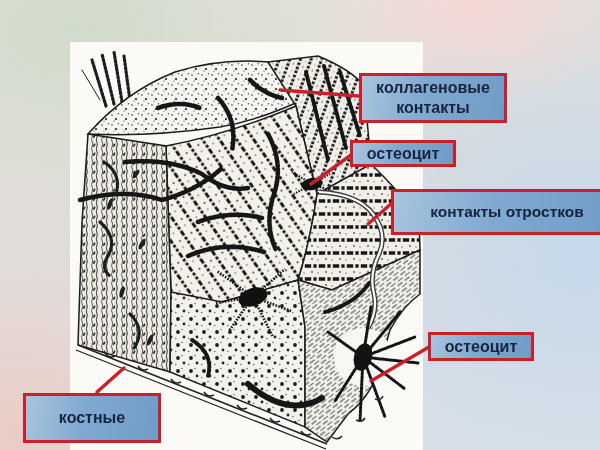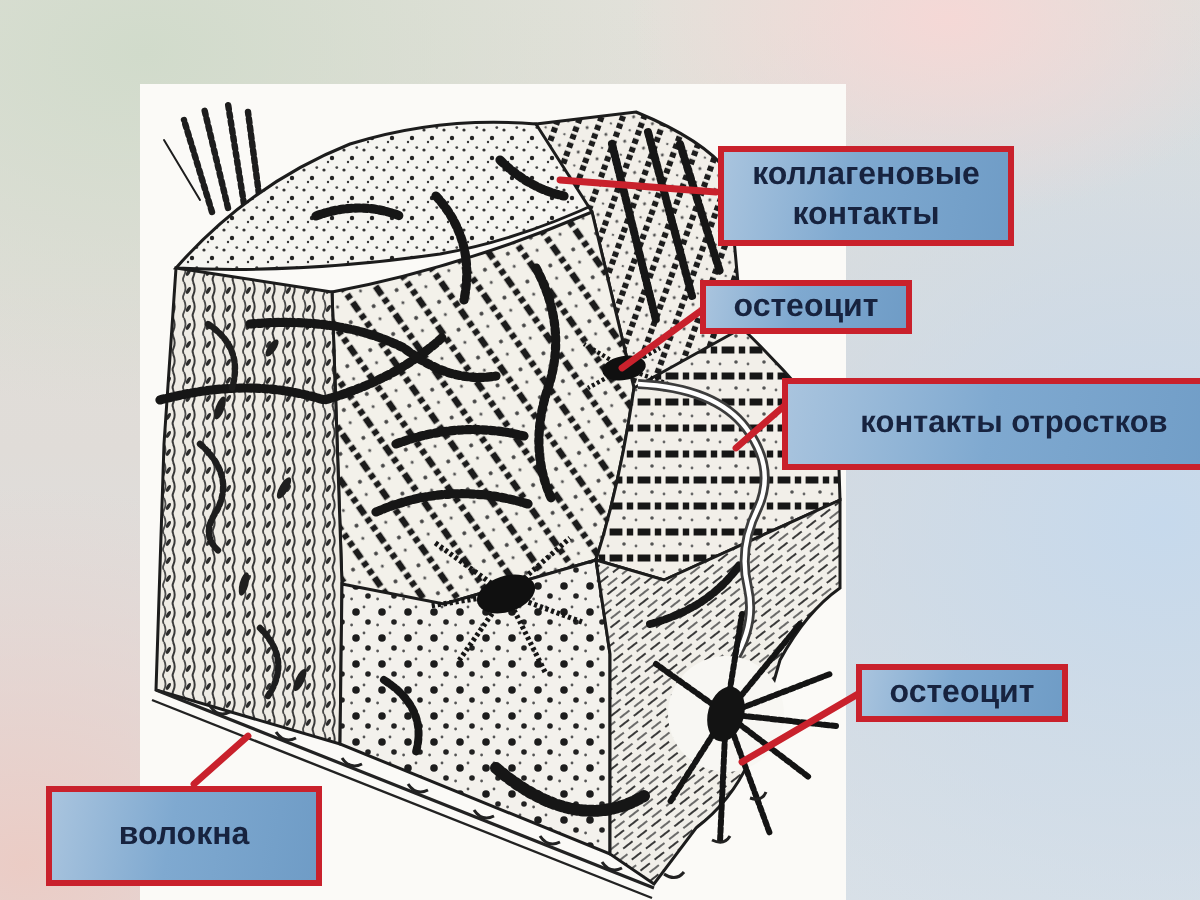--- a/index.html
+++ b/index.html
@@ -222,16 +222,16 @@
 
   </div>
   <div class="label-box" id="lb-contacts">
     <span class="label-line">контакты отростков</span>
   </div>
   <div class="label-box" id="lb-osteocyte-bottom">
     <span class="label-line">остеоцит</span>
 
   </div>
   <div class="label-box" id="lb-lamellae">
-    <span class="label-line">волокна</span>
+    <span class="label-line">костные</span>
   </div>
 
 </div>
 
 </body></html>

